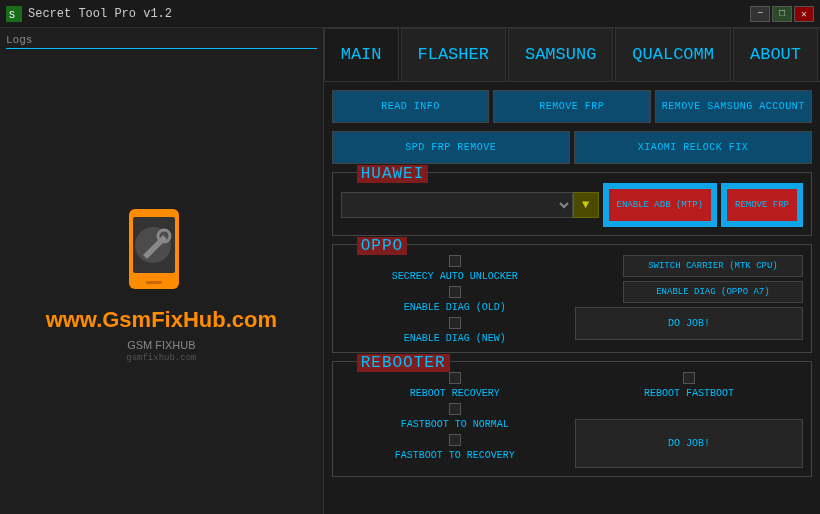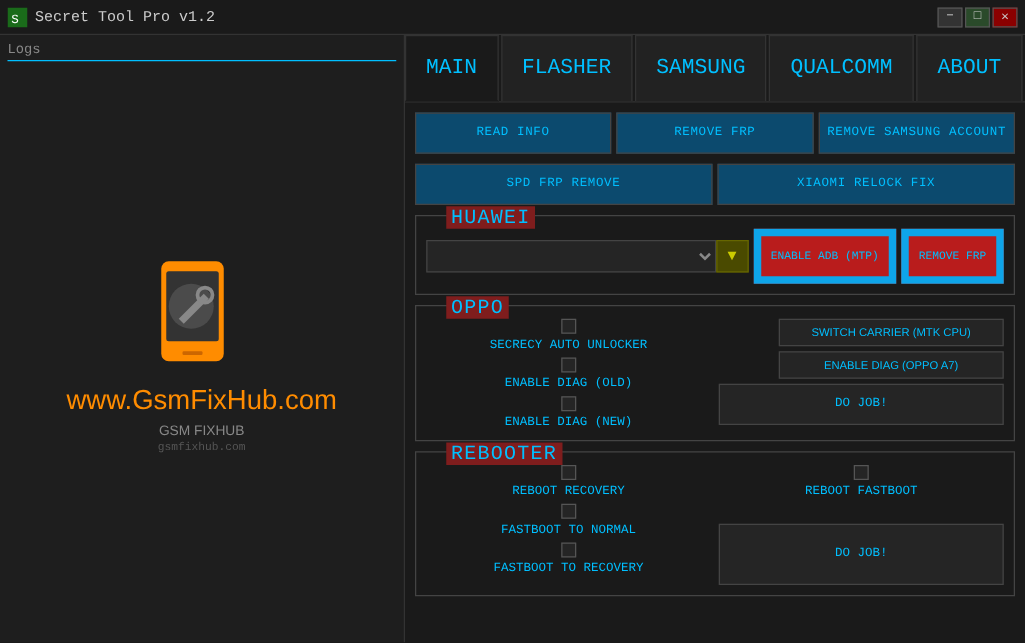--- a/index.html
+++ b/index.html
@@ -79,21 +79,21 @@
       padding: 10px;
     }
     .logo-icon {
       width: 100px;
       height: 100px;
       margin-bottom: 8px;
     }
     .logo-text {
       color: #ff8c00;
       font-size: 22px;
-      font-weight: normal;
+      font-weight: bold;
       font-family: Arial, sans-serif;
     }
     
     .right-panel {
       flex: 1;
       background: #1a1a1a;
       display: flex;
       flex-direction: column;
     }
     
@@ -239,21 +239,21 @@
       flex: 1;
       display: flex;
       flex-direction: column;
       gap: 4px;
     }
     .oppo-btn {
       padding: 5px 16px;
       background: #252525;
       border: 1px solid #444;
       color: #00bfff;
-      font-family: Liberation Sans, sans-serif;
+      font-family: Liberation Mono, monospace;
       font-size: 9px;
       text-align: center;
       cursor: pointer;
       text-transform: uppercase;
       margin-left: 48px;
     }
     .do-job-btn {
       padding: 10px 6px;
       background: #252525;
       border: 1px solid #444;

